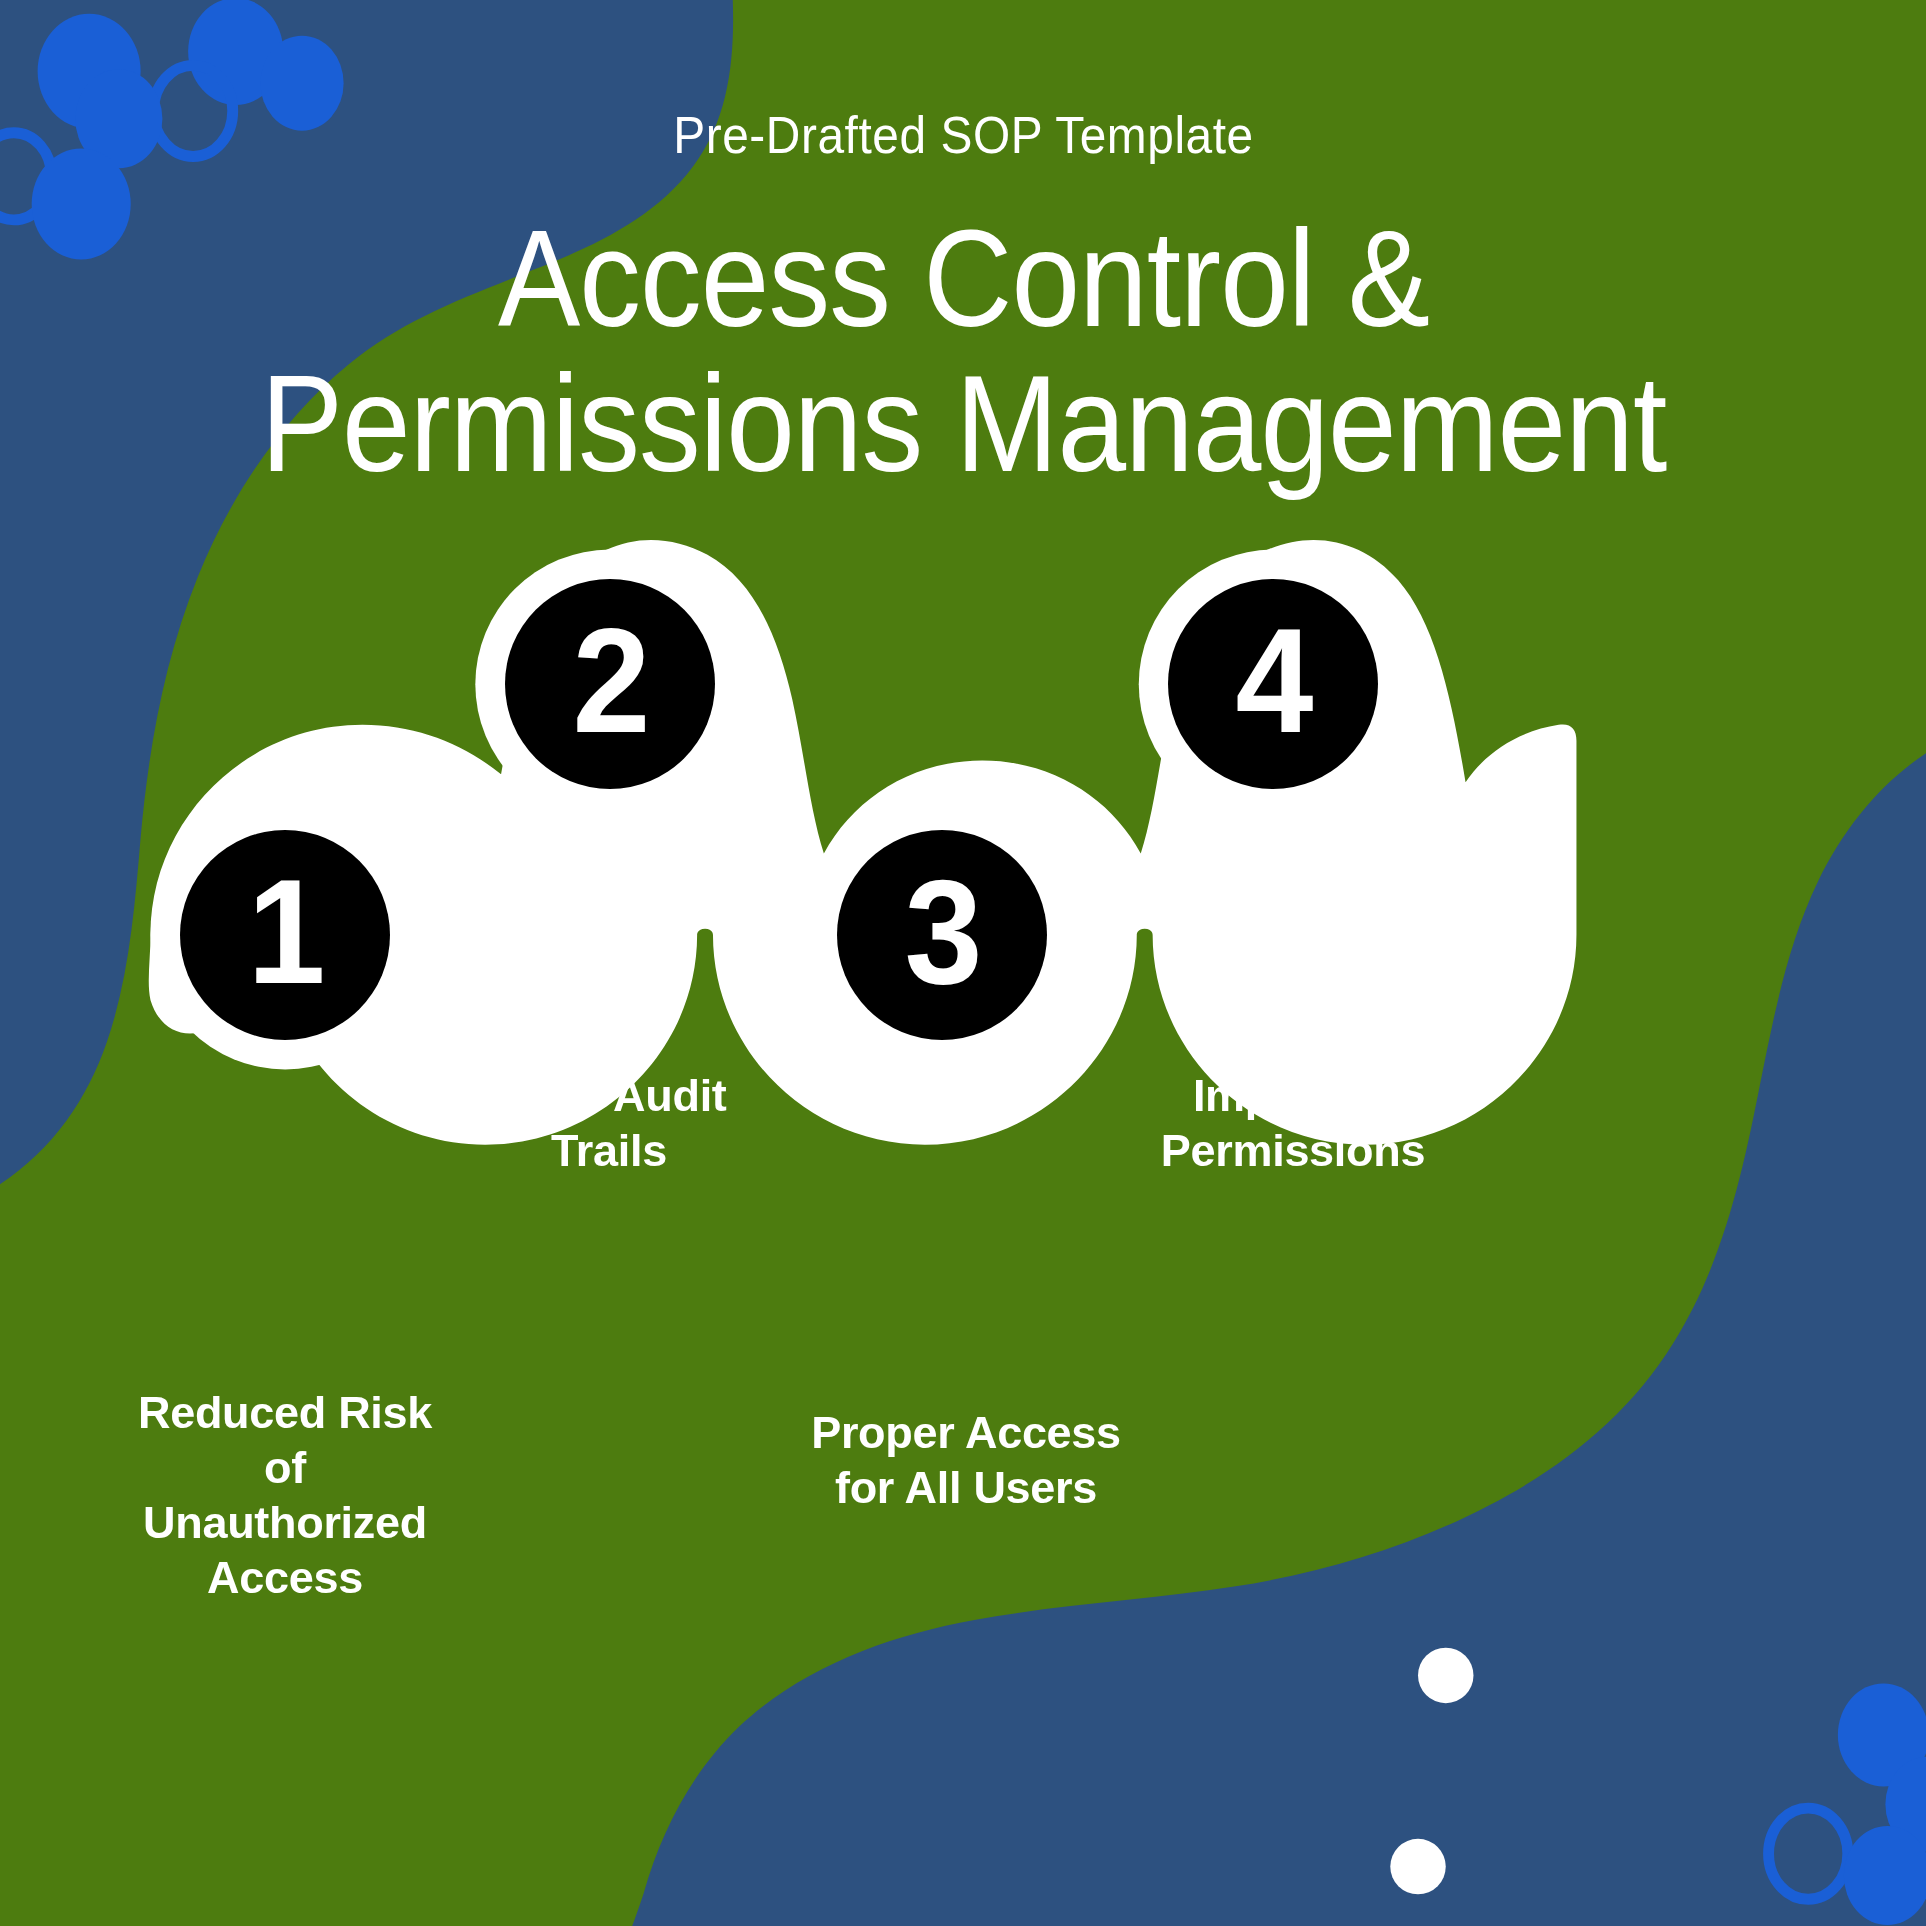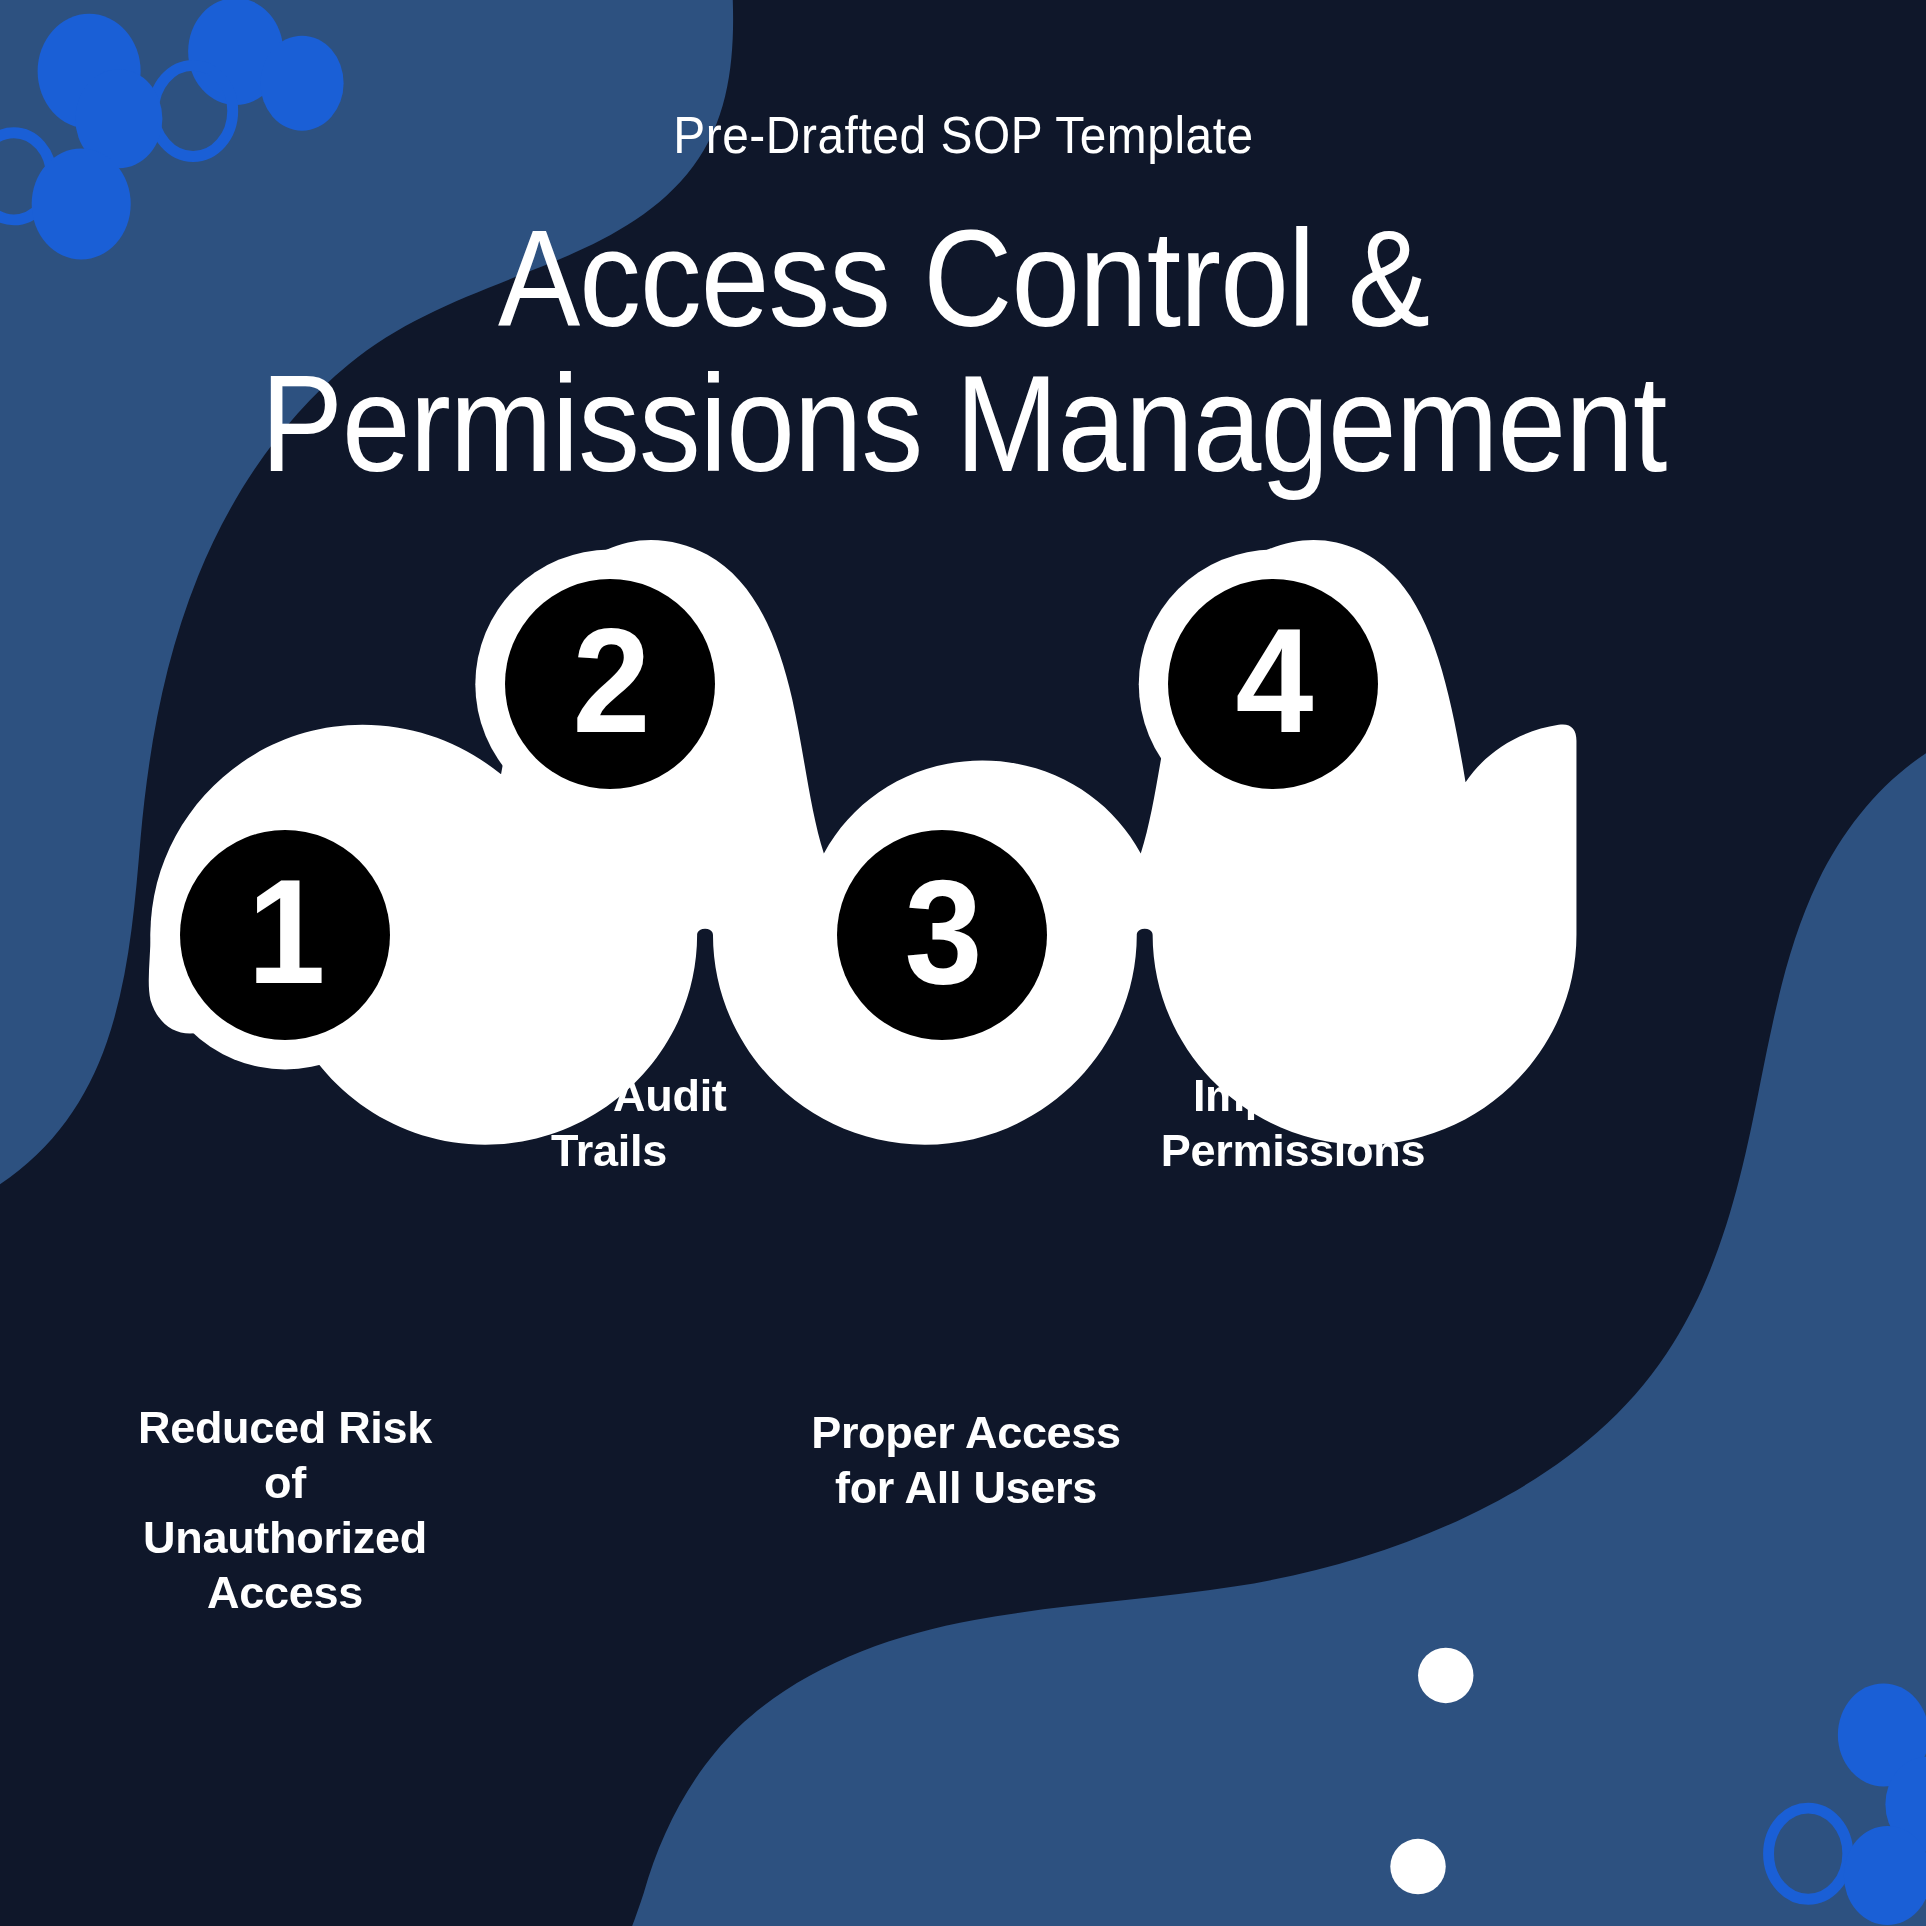--- a/index.html
+++ b/index.html
@@ -5,21 +5,21 @@
   html, body {
     margin: 0;
     padding: 0;
     background: #0a5bf5;
   }
   #canvas {
     position: relative;
     width: 1927px;
     height: 1927px;
     overflow: hidden;
-    background: #0f172a;
+    background: #4d7c0f;
     font-family: "Liberation Sans", sans-serif;
   }
 
   
   #bg-decor {
     position: absolute;
     left: 0; top: 0;
     width: 1927px;
     height: 1927px;
     pointer-events: none;
@@ -95,21 +95,21 @@
     color: #ffffff;
     font-family: "Liberation Sans", sans-serif;
     font-weight: 700;
     font-size: 45px;
     line-height: 1.22;
     text-align: center;
     z-index: 6;
     white-space: pre-line;
     letter-spacing: -0.3px;
   }
-  #label-1 { left: 87px;  top: 1386px; width: 396px; margin-top: 15px; }
+  #label-1 { left: 87px;  top: 1386px; width: 396px; }
   #label-2 { left: 428px; top: 1069px; width: 362px; }
   #label-3 { left: 768px; top: 1386px; width: 396px; margin-top: 20px; }
   #label-4 { left: 1095px; top: 1069px; width: 396px; }
 </style>
 </head>
 <body>
 
 <div id="canvas">
 
   <svg id="bg-decor" viewBox="0 0 1946 1946">

